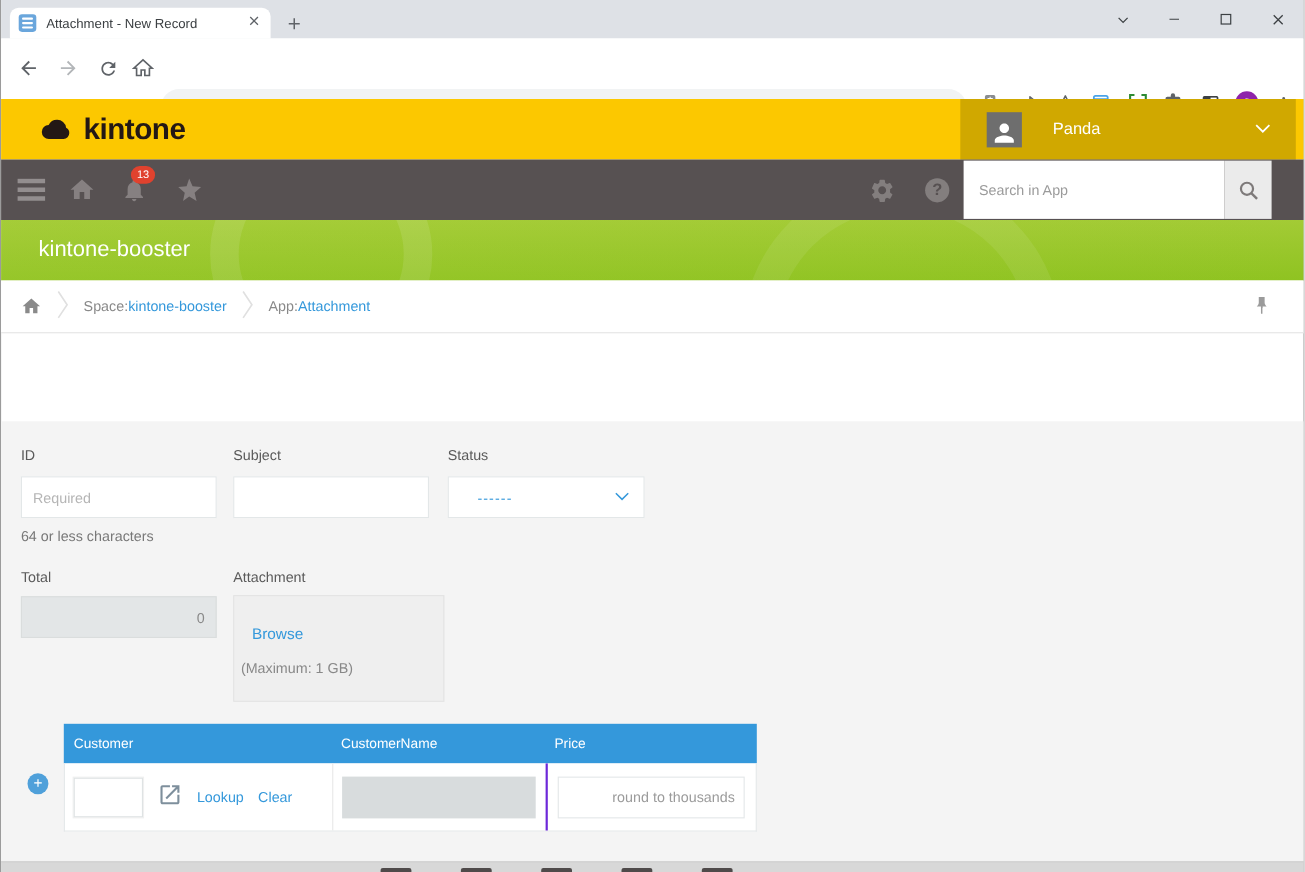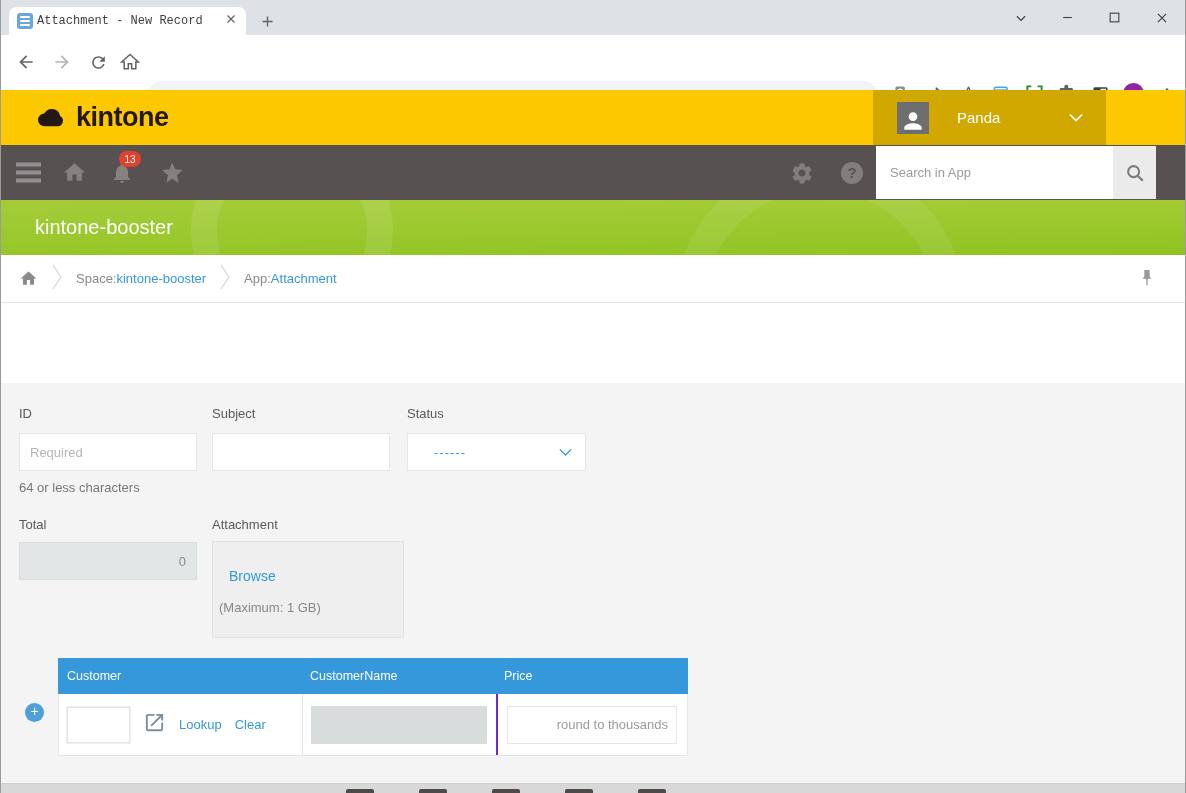--- a/index.html
+++ b/index.html
@@ -2,42 +2,42 @@
 <html><head>
 <meta charset="utf-8">
 <style>
   * { margin:0; padding:0; box-sizing:border-box; }
   html,body { width:1186px; height:793px; }
   body { font-family:"Liberation Sans", sans-serif; position:relative; background:#fff; overflow:hidden; }
   .screen { position:absolute; inset:0; border-left:1px solid #9b9b9b; border-right:1px solid #9b9b9b; }
 
   
   .titlebar { position:absolute; left:0; top:0; width:100%; height:35px; background:#dee1e6; }
-  .tab { position:absolute; left:8px; top:7px; width:237px; height:28px; background:#fff; border-radius:8px 8px 0 0; display:flex; align-items:center; padding:0 8px; gap:4px;font-family:Liberation Mono, monospace; }
+  .tab { position:absolute; left:8px; top:7px; width:237px; height:28px; background:#fff; border-radius:8px 8px 0 0; display:flex; align-items:center; padding:0 8px; gap:9px; }
   .tab-title { flex:1; font-size:12px; color:#3c4043; white-space:nowrap; overflow:hidden; text-overflow:ellipsis; }
   .favicon { width:16px; height:16px; border-radius:3px; background:#6aa6dc; display:flex; flex-direction:column; justify-content:center; gap:2px; padding:0 3px; flex:0 0 16px; }
   .favicon i { display:block; height:2px; background:#fff; border-radius:1px; }
   .newtab { position:absolute; left:254px; top:9px; width:24px; height:24px; display:flex; align-items:center; justify-content:center; border-radius:50%; }
   .win-controls { position:absolute; right:0; top:0; height:35px; display:flex; }
   .win-btn { width:47px; height:35px; display:flex; align-items:center; justify-content:center; }
 
   
   .toolbar { position:absolute; left:0; top:35px; width:100%; height:55px; background:#fff; }
   .nav-ic { position:absolute; top:14px; width:26px; height:26px; display:flex; align-items:center; justify-content:center; border-radius:50%; }
   .urlbar { position:absolute; left:145px; top:46px; width:733px; height:34px; background:#f1f3f4; border-radius:17px; display:flex; align-items:center; padding:0 14px; gap:9px; }
   .url-text { font-size:13.5px; color:#202124; }
   .tb-right { position:absolute; right:8px; top:48px; display:flex; align-items:center; gap:12px; }
   .tb-right > * { width:21px; height:21px; display:flex; align-items:center; justify-content:center; }
   .profile-badge { width:21px; height:21px; border-radius:50%; background:#8e24aa; color:#fff; font-size:11px; font-weight:bold; display:flex; align-items:center; justify-content:center; }
 
   
   .kheader { position:absolute; left:0; top:90px; width:100%; height:55px; background:#fcc800; }
   .klogo { position:absolute; left:34px; top:0; height:55px; display:flex; align-items:center; gap:9px; }
   .klogo-text { font-size:27px; font-weight:bold; color:#231815; letter-spacing:-0.5px; }
-  .userbox { position:absolute; left:872px; top:0; width:233px; height:55px; background:#d0a800; display:flex; align-items:center; }
+  .userbox { position:absolute; left:872px; top:0; width:305px; height:55px; background:#d0a800; display:flex; align-items:center; }
   .avatar { width:32px; height:32px; background:#6e6e6e; margin-left:24px; display:flex; align-items:flex-end; justify-content:center; overflow:hidden; }
   .username { color:#fff; font-size:15px; margin-left:28px; flex:1; }
   .userbox .chev { margin-right:22px; }
 
   
   .navbar { position:absolute; left:0; top:145px; width:100%; height:55px; background:#575152; }
   .nb-ic { position:absolute; top:0; height:55px; display:flex; align-items:center; justify-content:center; }
   .badge { position:absolute; top:6px; left:14px; min-width:22px; height:15px; background:#e0422e; border-radius:8px; color:#fff; font-size:10px; display:flex; align-items:center; justify-content:center; padding:8px 4px; }
   .help-circle { width:22px; height:22px; border-radius:50%; background:#837e7e; color:#575152; font-weight:bold; font-size:15px; display:flex; align-items:center; justify-content:center; }
   .appsearch { position:absolute; left:875px; top:1px; width:280px; height:53px; display:flex; }

